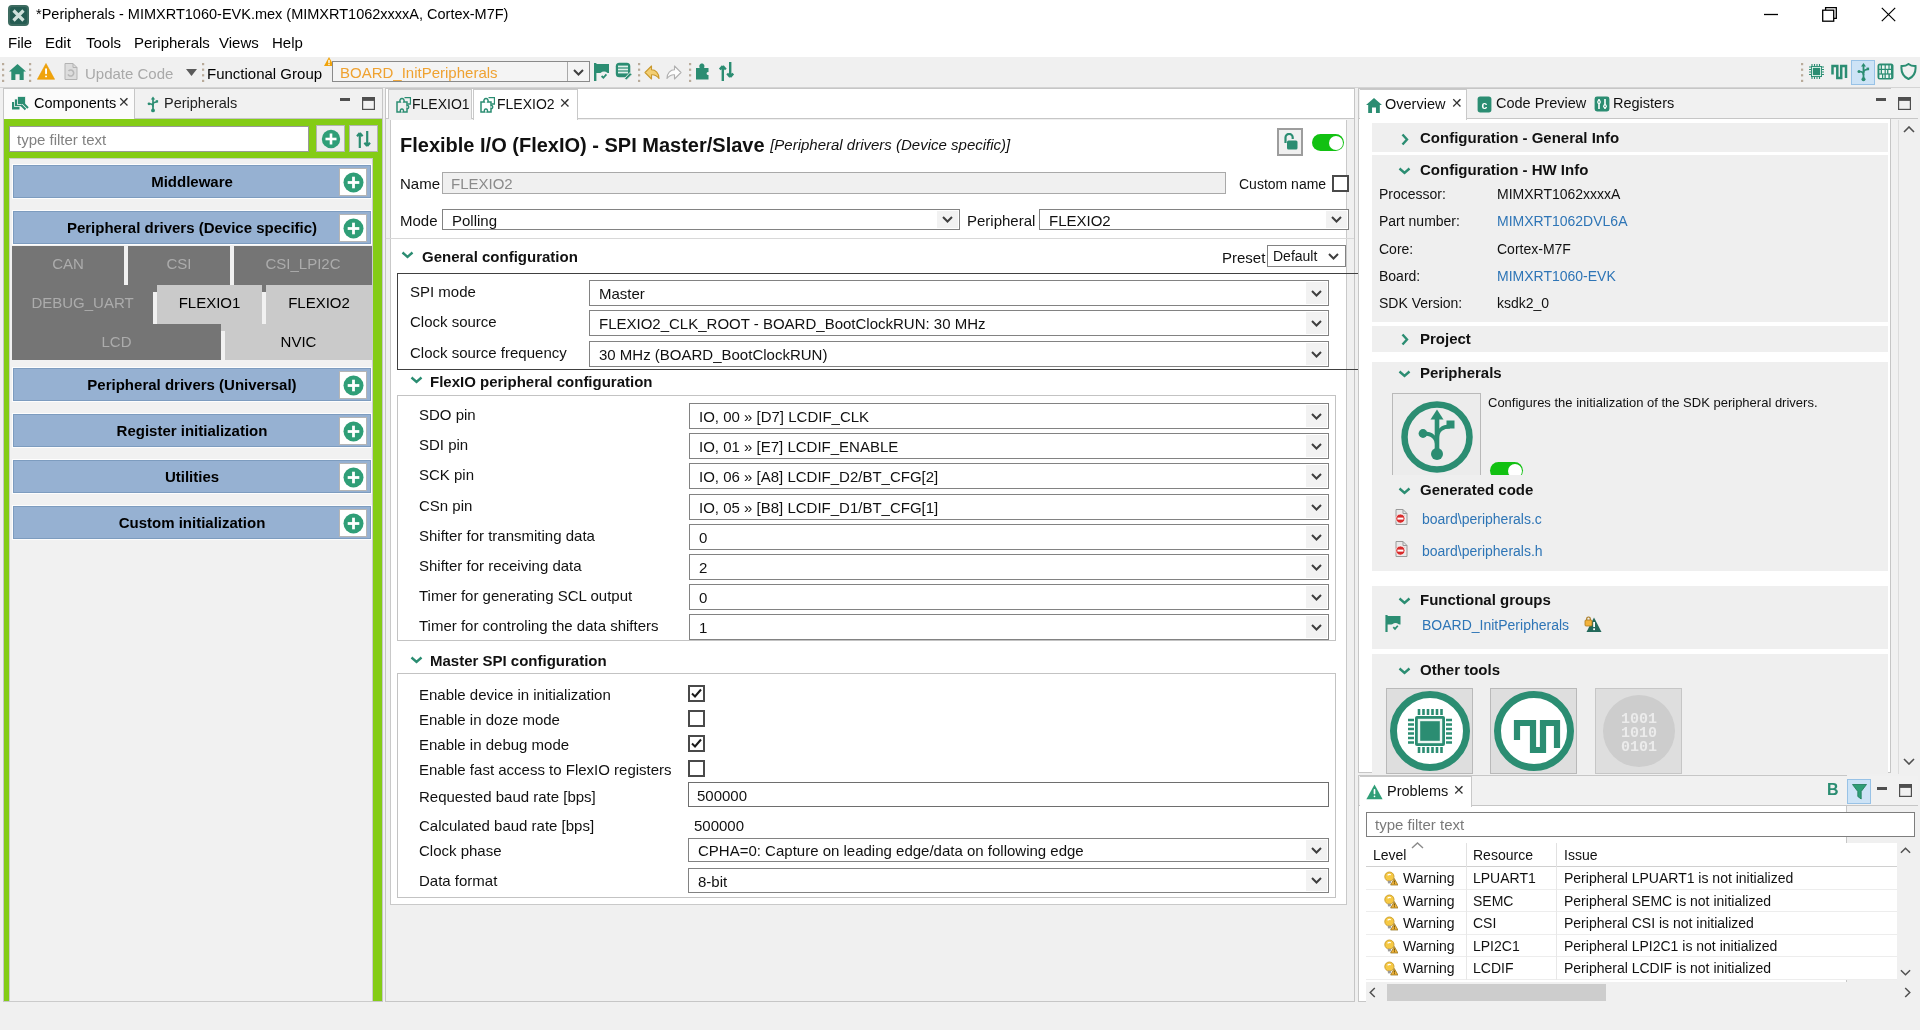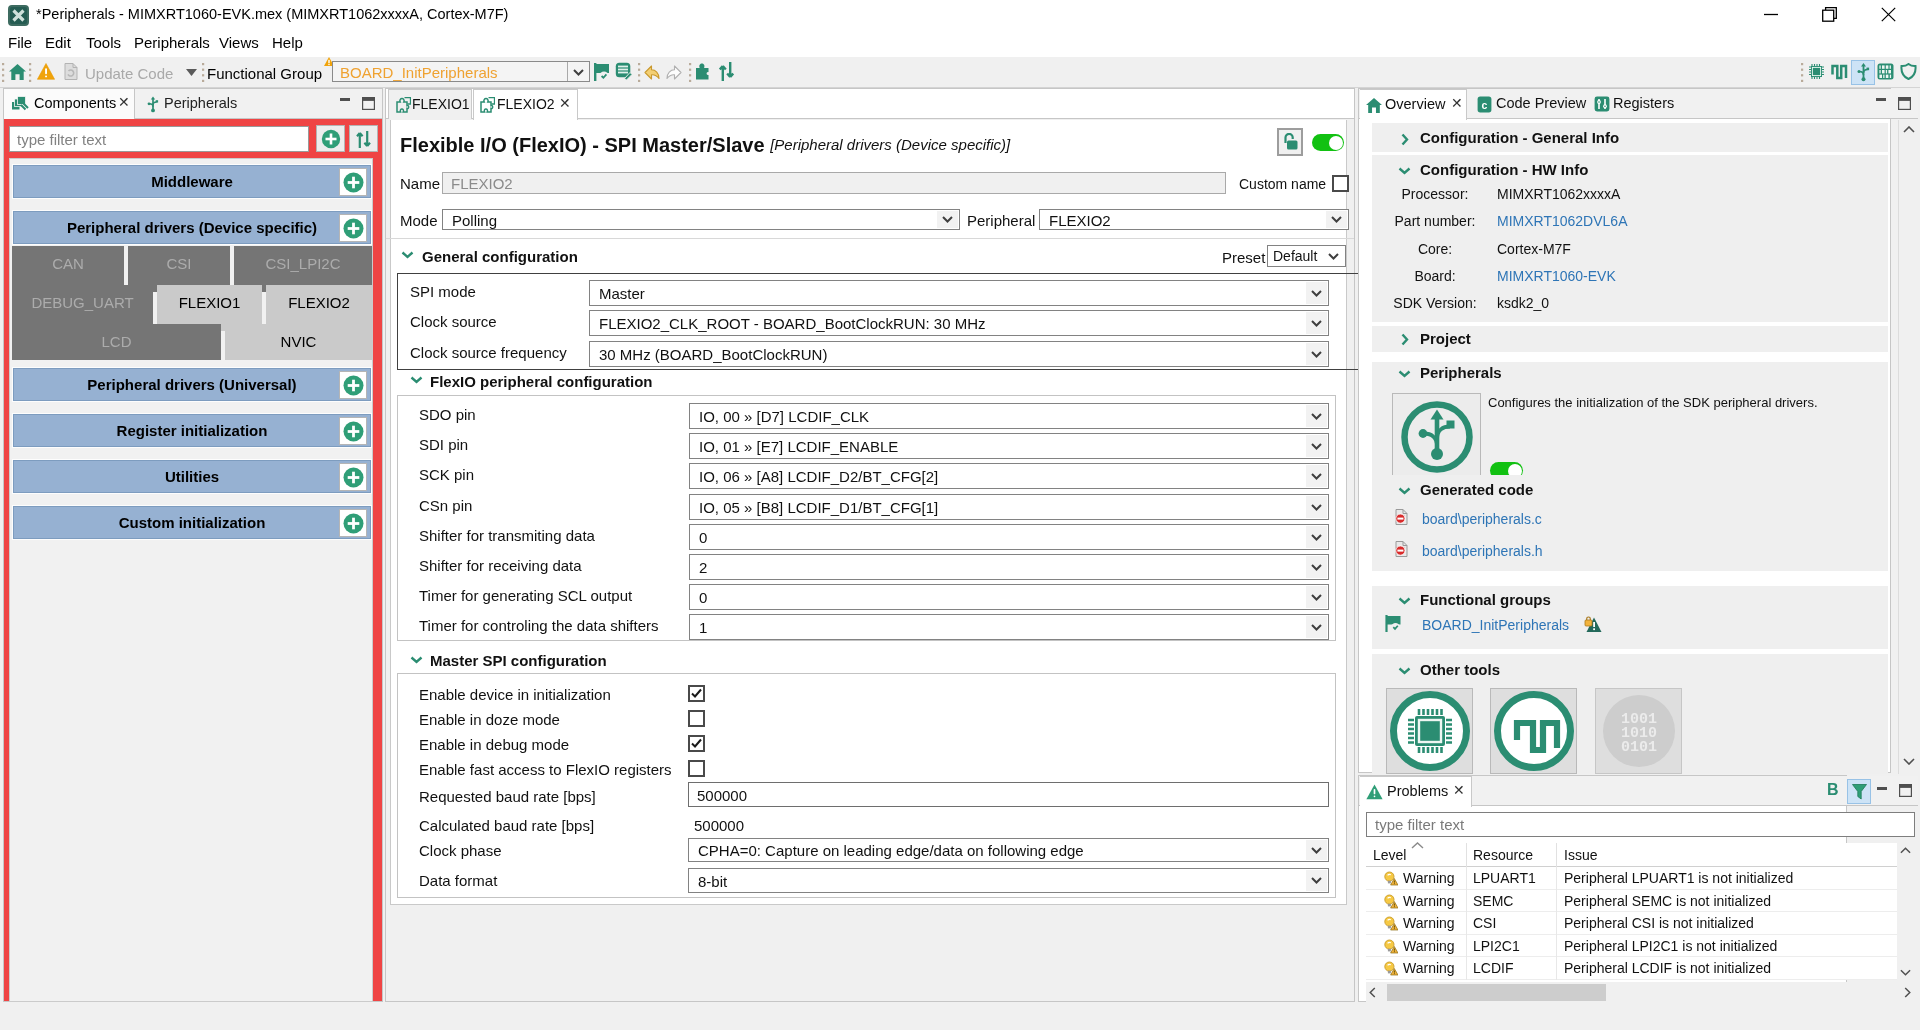--- a/index.html
+++ b/index.html
@@ -12,21 +12,21 @@
 .dd{position:absolute;background:#fff;border:1px solid #828282}
 .dd .t{position:absolute;left:9px;top:50%;transform:translateY(-50%);white-space:nowrap}
 .dd .c{position:absolute;right:1px;top:1px;bottom:1px;width:21px;background:#f2f2f2;display:flex;align-items:center;justify-content:center}
 .dd .c svg{width:11px;height:7px}
 
 .sch{stroke:#2b8d72;stroke-width:2.4;fill:none}
 .lbl{position:absolute;white-space:nowrap}
 .link{color:#2e75b6}
 .sect{position:absolute;left:1371px;width:516px;background:#efefef}
 .shead{position:absolute;left:48px;top:6px;font-weight:bold;white-space:nowrap}
-.hwl{position:absolute;width:112px;text-align:center;font-size:14px;white-space:nowrap}
+.hwl{position:absolute;width:112px;text-align:left;font-size:14px;white-space:nowrap}
 .hwv{position:absolute;left:125px;font-size:14px;white-space:nowrap}
 .cbx{position:absolute;width:17px;height:17px;background:#fff;border:2px solid #4a4a4a}
 .tabx{font-size:16px;color:#333}
 .bluebtn{position:absolute;left:8px;width:360px;height:35px;background:#96b1d2;border:1px solid #fdfdfd;outline:1px solid #7d9cbf;outline-offset:-2px;font-weight:bold;text-align:center;line-height:33px;color:#000}
 .bluebtn .plus{position:absolute;right:4px;top:3px;width:28px;height:28px;background:#fff;border:1px solid #b5b5b5;display:flex;align-items:center;justify-content:center}
 .gridbtn{position:absolute;height:46px;line-height:35px;text-align:center}
 .gridbtn.dk{background:#757575;color:#acacac}
 .gridbtn.lt{background:#cacaca;color:#000}
 </style>
 </head>
@@ -199,21 +199,21 @@
         <rect x="2.4" y="11.6" width="2.6" height="3.4"></rect>
         <rect x="6.2" y="11.6" width="1.3" height="3.4"></rect>
         <rect x="8.8" y="11.6" width="2.6" height="3.4"></rect>
         <rect x="12.8" y="11.6" width="1.3" height="3.4"></rect>
       </g>
     </svg>
   <svg class="a" style="left:1900px;top:6px" width="17" height="17" viewBox="0 0 17 17">
       <path d="M8.5 1 C10.5 2.5 13 3.2 15.5 3 C16 8.5 14.5 13.5 8.5 16 C2.5 13.5 1 8.5 1.5 3 C4 3.2 6.5 2.5 8.5 1 Z" fill="none" stroke="#2b8d72" stroke-width="2"></path>
     </svg>
 </div>
-<div id="leftpanel" class="a" style="left:3px;top:88px;width:380px;height:914px;background:#ef4444;border:1px solid #c6c6c6">
+<div id="leftpanel" class="a" style="left:3px;top:88px;width:380px;height:914px;background:#84cc16;border:1px solid #c6c6c6">
 
   <div class="a" style="left:0;top:0;width:378px;height:30px;background:#f1f1f1;border-bottom:1px solid #c6c6c6"></div>
   <div class="a" style="left:0;top:0;width:131px;height:30px;background:#fbfbfb;border-right:1px solid #c6c6c6">
     <svg class="a" style="left:8px;top:7px" width="18" height="16" viewBox="0 0 18 16">
         <g fill="#2b8d72">
           <rect x="0" y="6" width="7.5" height="7.5"></rect>
           <rect x="2.5" y="3" width="7.5" height="7.5" stroke="#f6f6f6" stroke-width="0.8"></rect>
           <rect x="5.5" y="0.5" width="8" height="8" stroke="#f6f6f6" stroke-width="0.8"></rect>
           <path d="M9 9 l4.5 4.5 M11.5 7.5 l4.5 4.5" stroke="#2b8d72" stroke-width="2"></path>
         </g>

